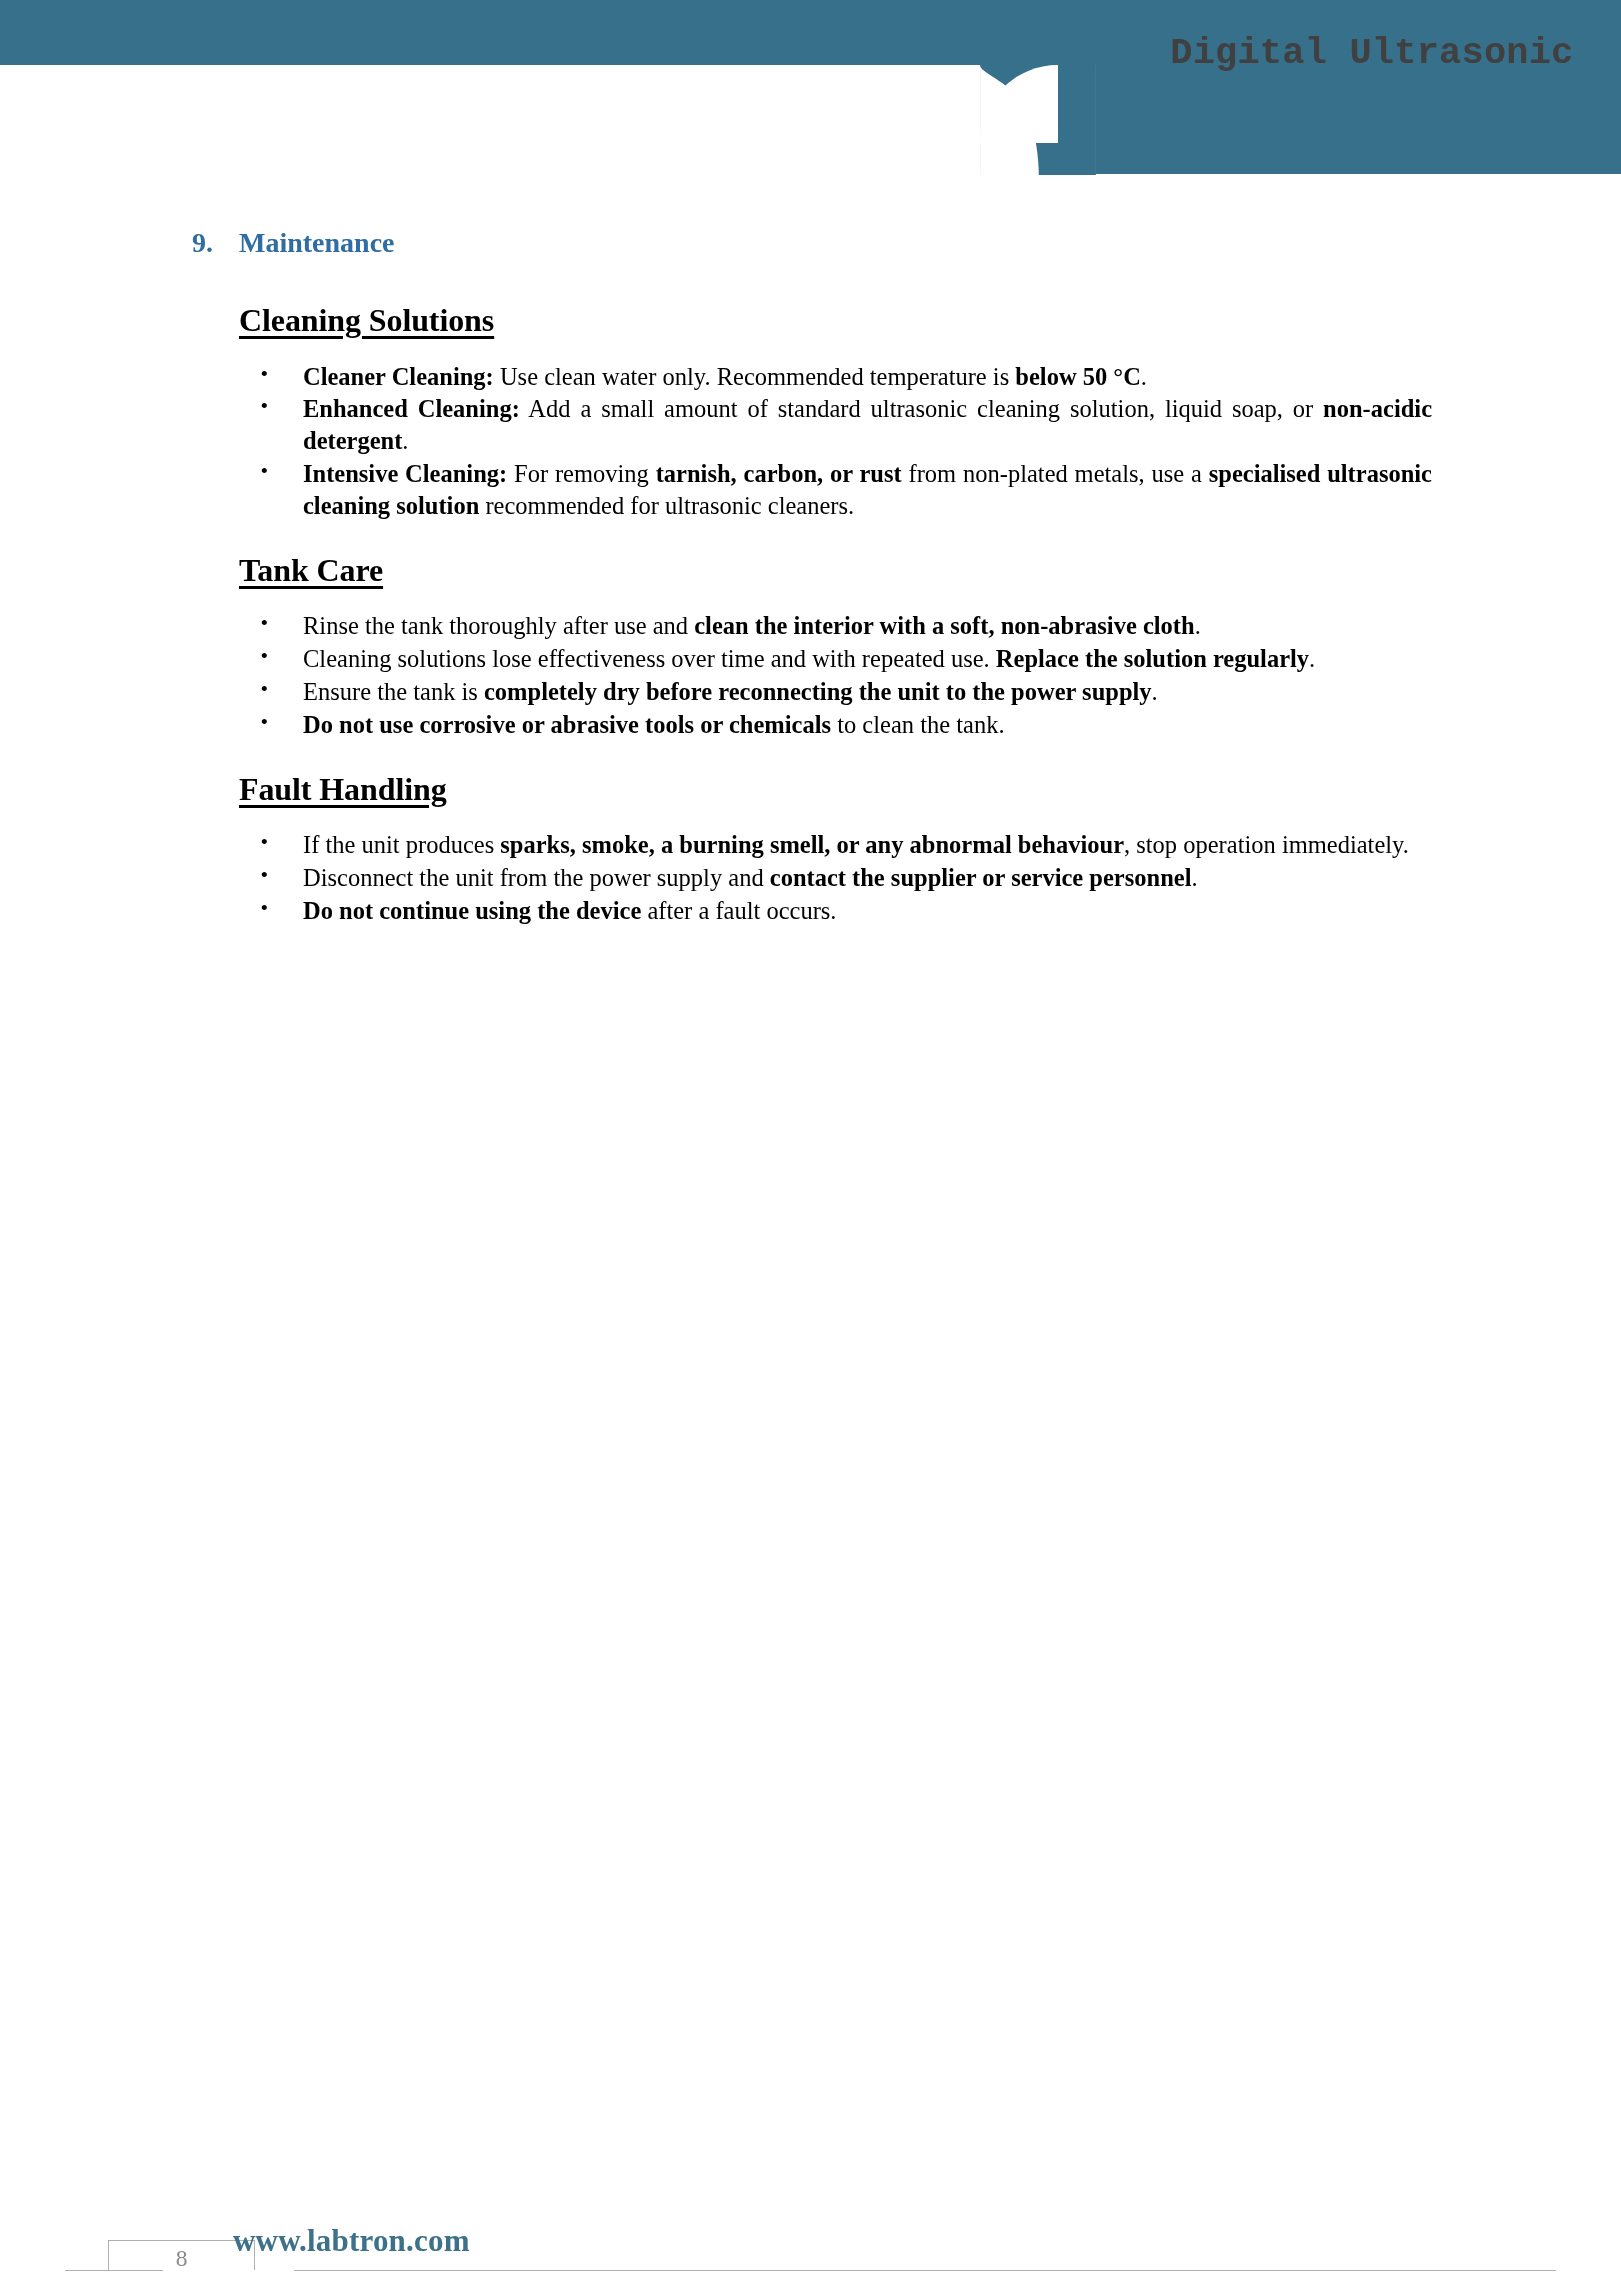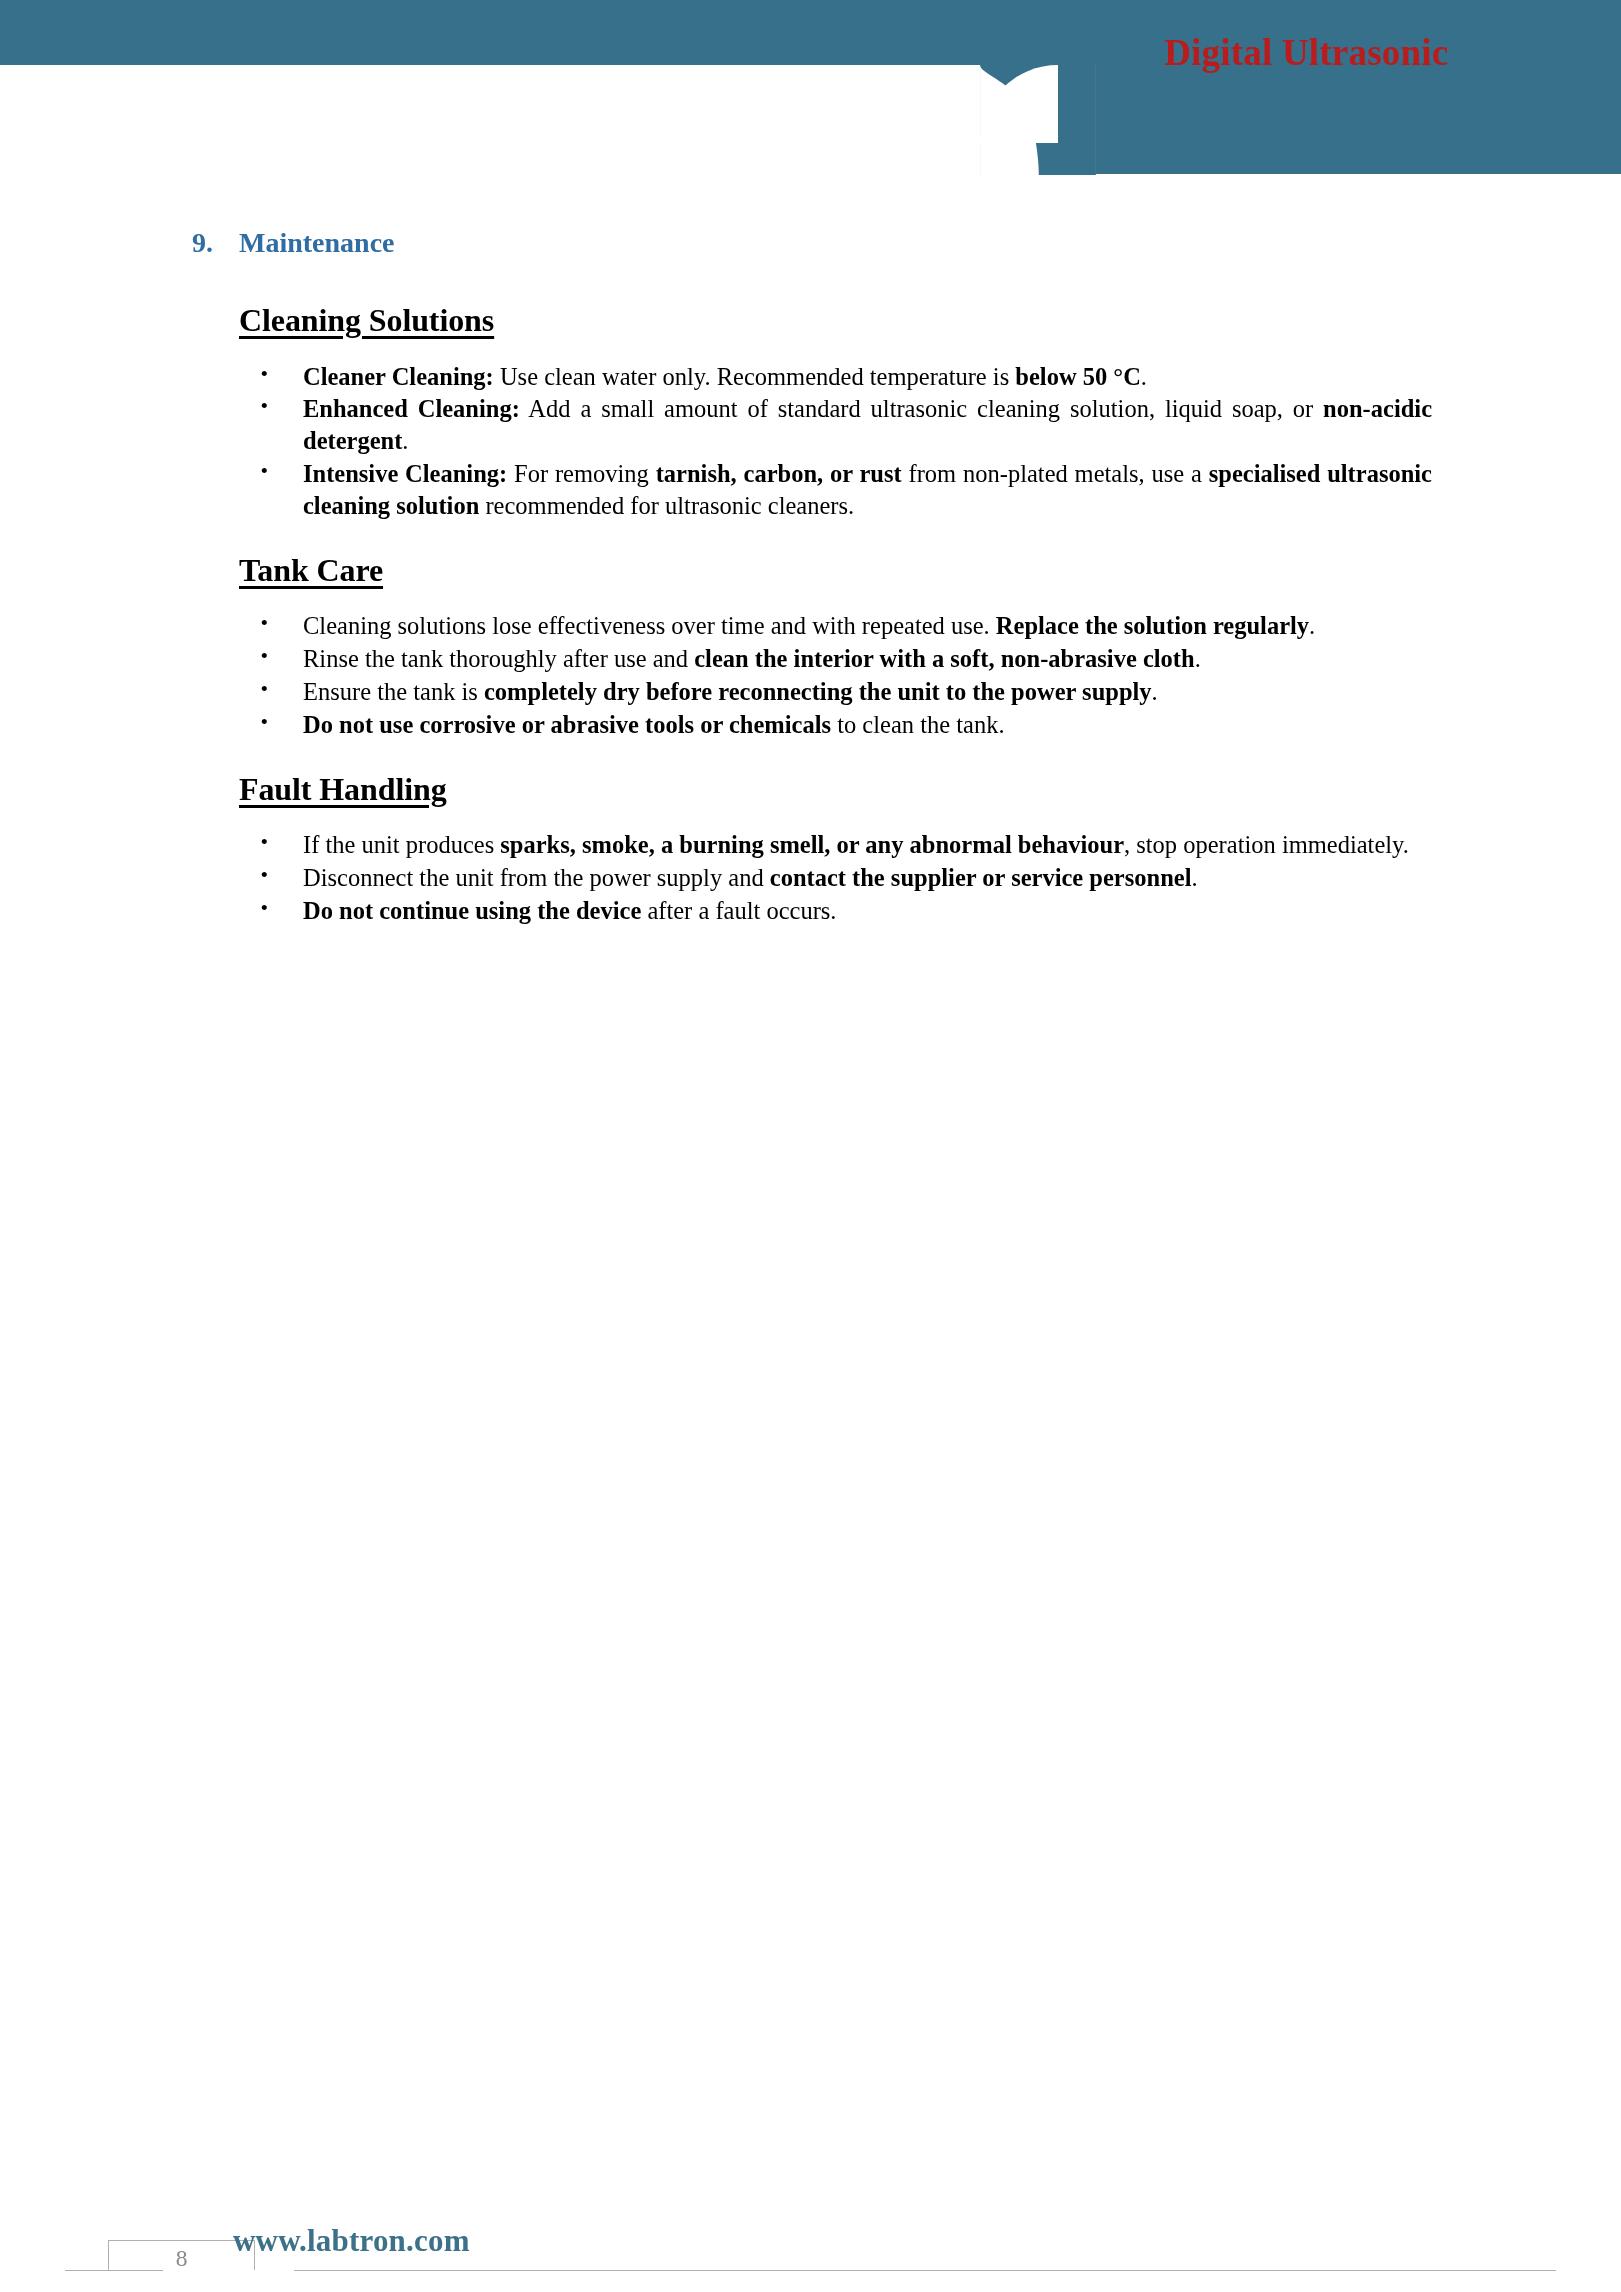--- a/index.html
+++ b/index.html
@@ -55,28 +55,29 @@
     height: 78px;
     background: #ffffff;
     border-top-left-radius: 78px;
     box-shadow: 0px 0px 0 0 #fff;
   }
   .header-title {
     position: absolute;
     top: 27.4px;
     left: 1039px;
     width: 559px;
-    text-align: center;
-    color: #b91c1c;
+    text-align: right;
+    color: #404040;
     font-size: 37px;
     font-weight: bold;
     line-height: 1.42;
     letter-spacing: 0.2px;
     padding-right: 24.5px;
     box-sizing: border-box;
+    font-family: Liberation Mono, monospace;
   }
   .header-title .line { display: block; white-space: nowrap; }
 
   
   .content {
     position: absolute;
     top: 227px;
     left: 192px;
     width: 1240px;
   }
@@ -207,22 +208,22 @@
     <ul class="blist">
         <li><b>Cleaner Cleaning:</b><span> Use clean water only. Recommended temperature is </span><b>below 50 °C</b><span>.</span></li>
         <li><b>Enhanced Cleaning:</b><span> Add a small amount of standard ultrasonic cleaning solution, liquid soap, or </span><b>non-acidic detergent</b><span>.</span></li>
         <li><b>Intensive Cleaning:</b><span> For removing </span><b>tarnish, carbon, or rust</b><span> from non-plated metals, use a </span><b>specialised ultrasonic cleaning solution</b><span> recommended for ultrasonic cleaners.</span></li>
       </ul>
   </div>
 
   <div>
     <div class="sub-head spaced">Tank Care</div>
     <ul class="blist">
+        <li><span>Rinse the tank thoroughly after use and </span><b>clean the interior with a soft, non-abrasive cloth</b><span>.</span></li>
         <li><span>Cleaning solutions lose effectiveness over time and with repeated use. </span><b>Replace the solution regularly</b><span>.</span></li>
-        <li><span>Rinse the tank thoroughly after use and </span><b>clean the interior with a soft, non-abrasive cloth</b><span>.</span></li>
         <li><span>Ensure the tank is </span><b>completely dry before reconnecting the unit to the power supply</b><span>.</span></li>
         <li><b>Do not use corrosive or abrasive tools or chemicals</b><span> to clean the tank.</span></li>
       </ul>
   </div>
 
   <div>
     <div class="sub-head spaced">Fault Handling</div>
     <ul class="blist">
         <li><span>If the unit produces </span><b>sparks, smoke, a burning smell, or any abnormal behaviour</b><span>, stop operation immediately.</span></li>
         <li><span>Disconnect the unit from the power supply and </span><b>contact the supplier or service personnel</b><span>.</span></li>

